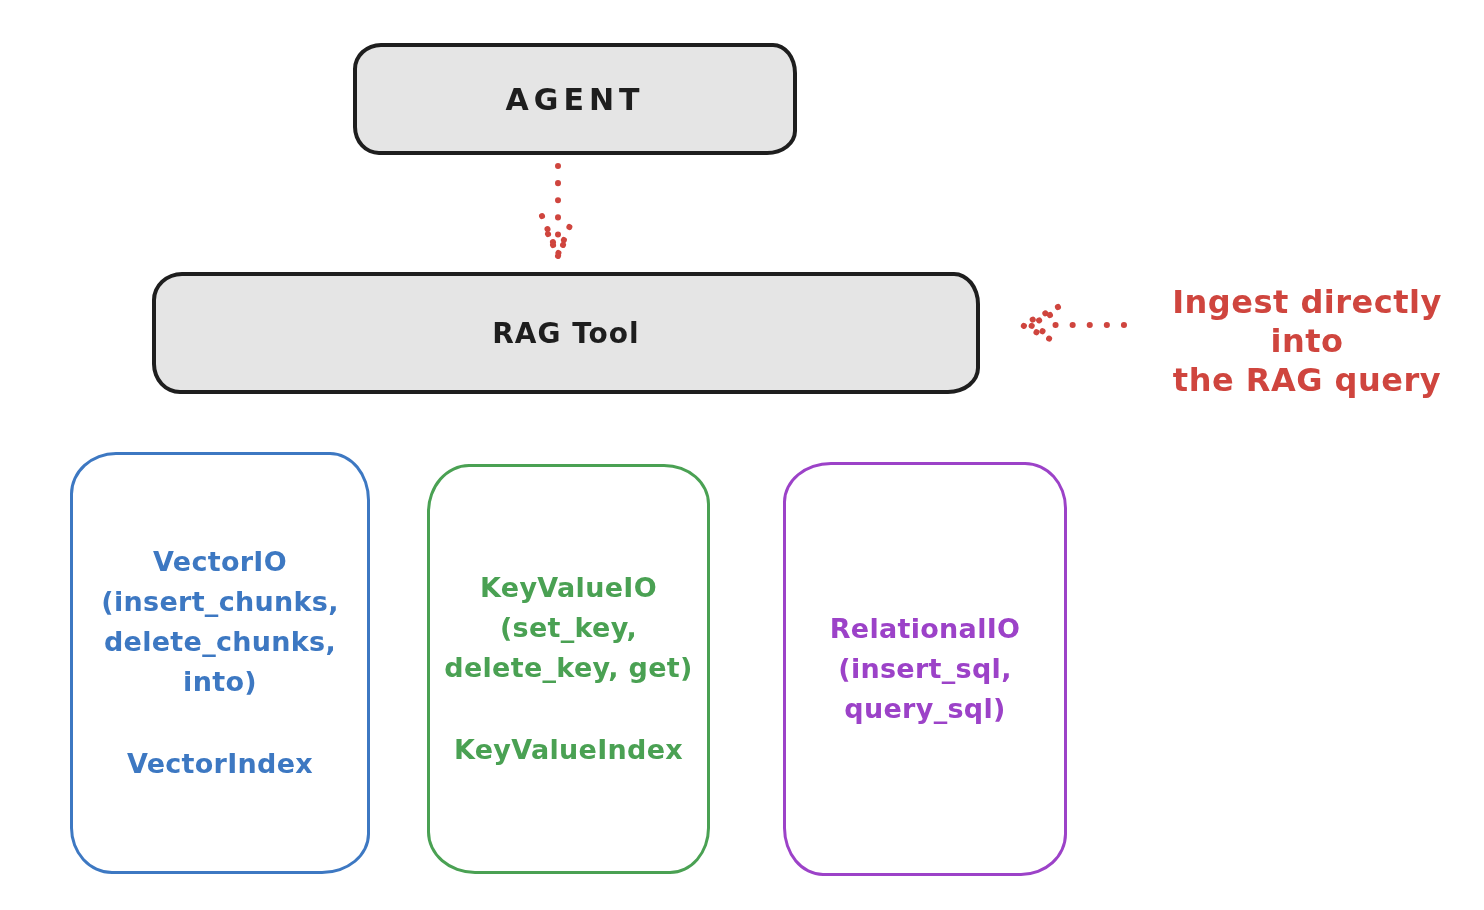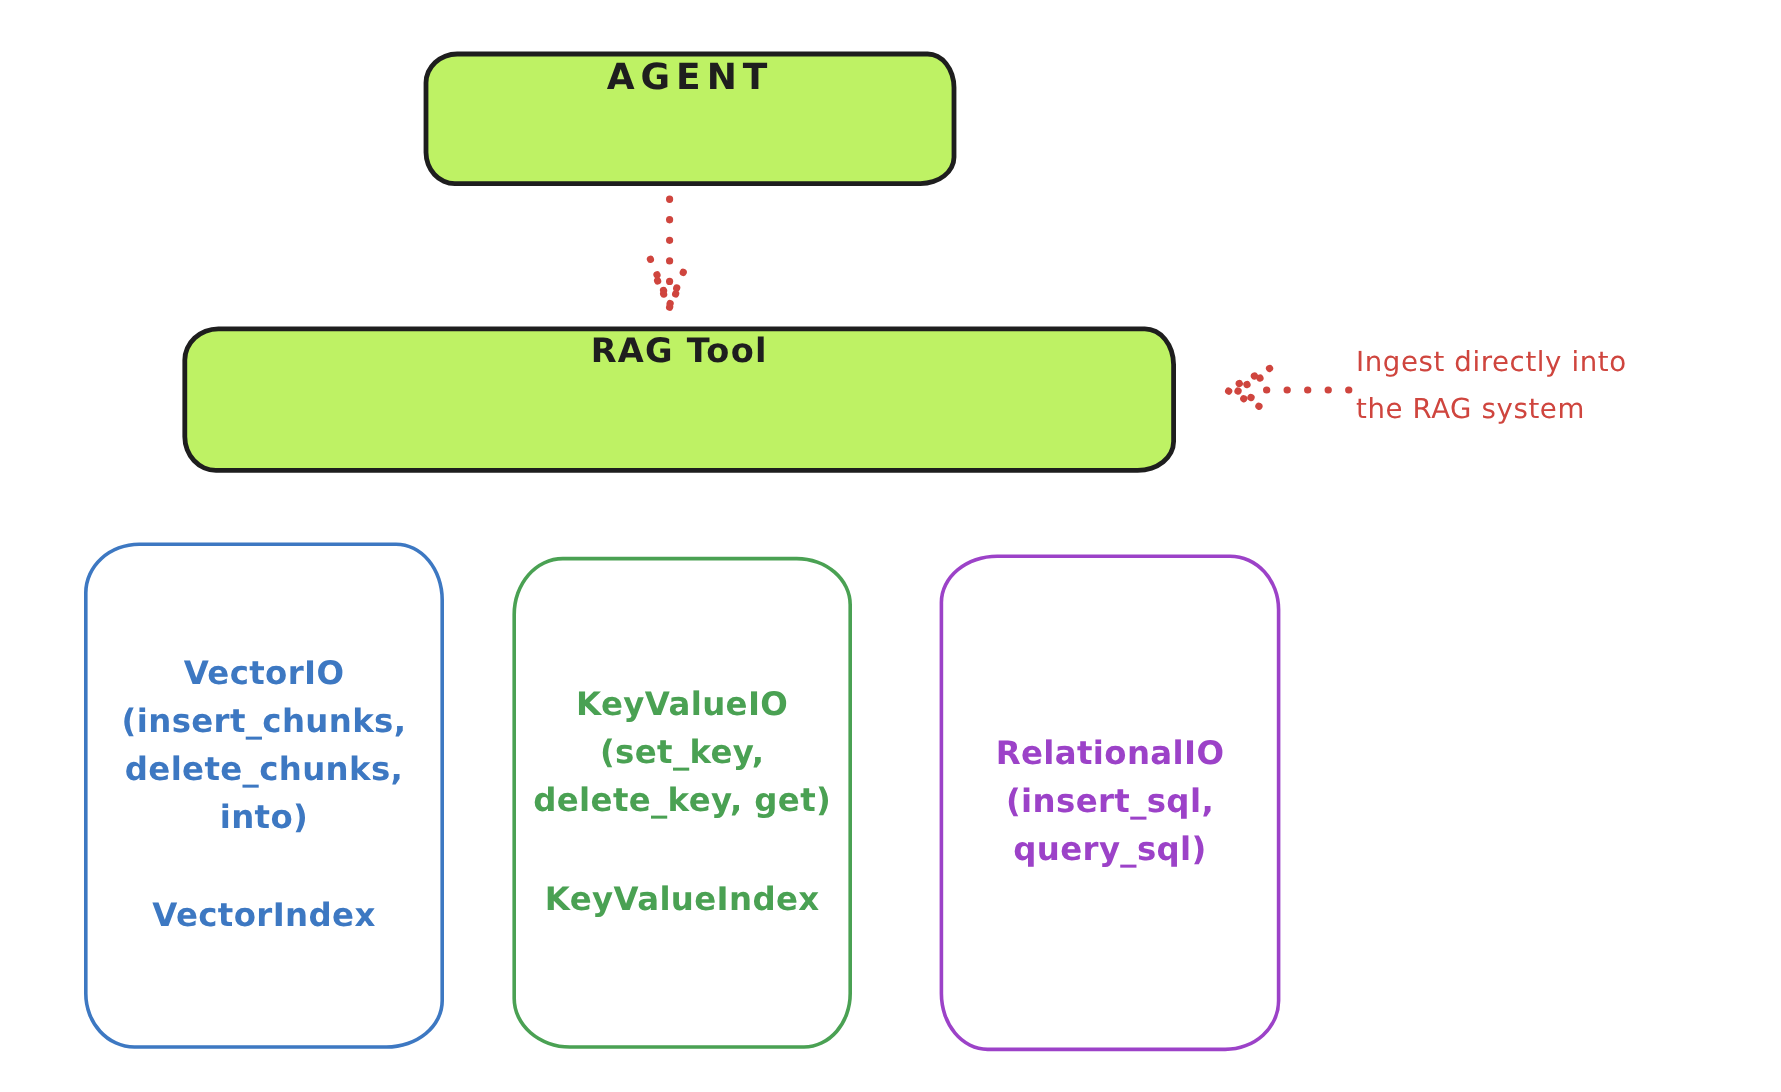--- a/index.html
+++ b/index.html
@@ -7,24 +7,24 @@
   .canvas {
     position: relative;
     width: 1484px;
     height: 910px;
     background: #ffffff;
     font-family: "DejaVu Sans", sans-serif;
     overflow: hidden;
   }
   .node {
     position: absolute;
-    background: #bef264;
+    background: #e5e5e5;
     border: 4px solid #1e1e1e;
     display: flex;
-    align-items: flex-start;
+    align-items: center;
     justify-content: center;
     color: #1e1e1e;
   }
   #agent-box {
     left: 353px; top: 43px; width: 444px; height: 112px;
     border-radius: 28px 24px 30px 26px / 26px 30px 24px 28px;
   }
   #agent-box .node-label {
     font-size: 30px; font-weight: 700; letter-spacing: 5px;
   }
@@ -32,24 +32,24 @@
     left: 152px; top: 272px; width: 828px; height: 122px;
     border-radius: 30px 26px 32px 28px / 28px 32px 26px 30px;
   }
   #rag-box .node-label {
     font-size: 28px; font-weight: 600; letter-spacing: 1px;
   }
   .arrow { position: absolute; }
   .annotation {
     position: absolute;
     left: 1130px; top: 283px; width: 354px;
-    text-align: left;
+    text-align: center;
     color: #cf453e;
-    font-size: 23px;
-    font-weight: 400;
+    font-size: 32px;
+    font-weight: 700;
     line-height: 39px;
     letter-spacing: 0.5px;
   }
   .store {
     position: absolute;
     background: #ffffff;
     border-width: 3.5px;
     border-style: solid;
     display: flex;
     flex-direction: column;
@@ -99,21 +99,21 @@
   </div>
 
   <svg class="arrow" style="left:1012px; top:300px;" width="120" height="50" viewBox="0 0 120 50">
     <line x1="112" y1="25" x2="30" y2="25" fill="none" stroke="#cf453e" stroke-width="6" stroke-linecap="round" stroke-dasharray="0.1 17"></line>
     <polyline points="46,7 10,25 46,43" fill="none" stroke="#cf453e" stroke-width="6" stroke-linecap="round" stroke-linejoin="round" stroke-dasharray="0.1 14"></polyline>
     <polyline points="38,15 18,25 38,35" fill="none" stroke="#cf453e" stroke-width="6" stroke-linecap="round" stroke-linejoin="round" stroke-dasharray="0.1 12"></polyline>
   </svg>
 
   <div class="annotation">
     <div>Ingest directly into</div>
-    <div>the RAG system</div>
+    <div>the RAG query</div>
   </div>
 
   <div class="store" id="store-vector">
     <div>VectorIO</div>
     <div>(insert_chunks,</div>
     <div>delete_chunks,</div>
     <div>into)</div>
     <div class="index-label">VectorIndex</div>
   </div>
 

